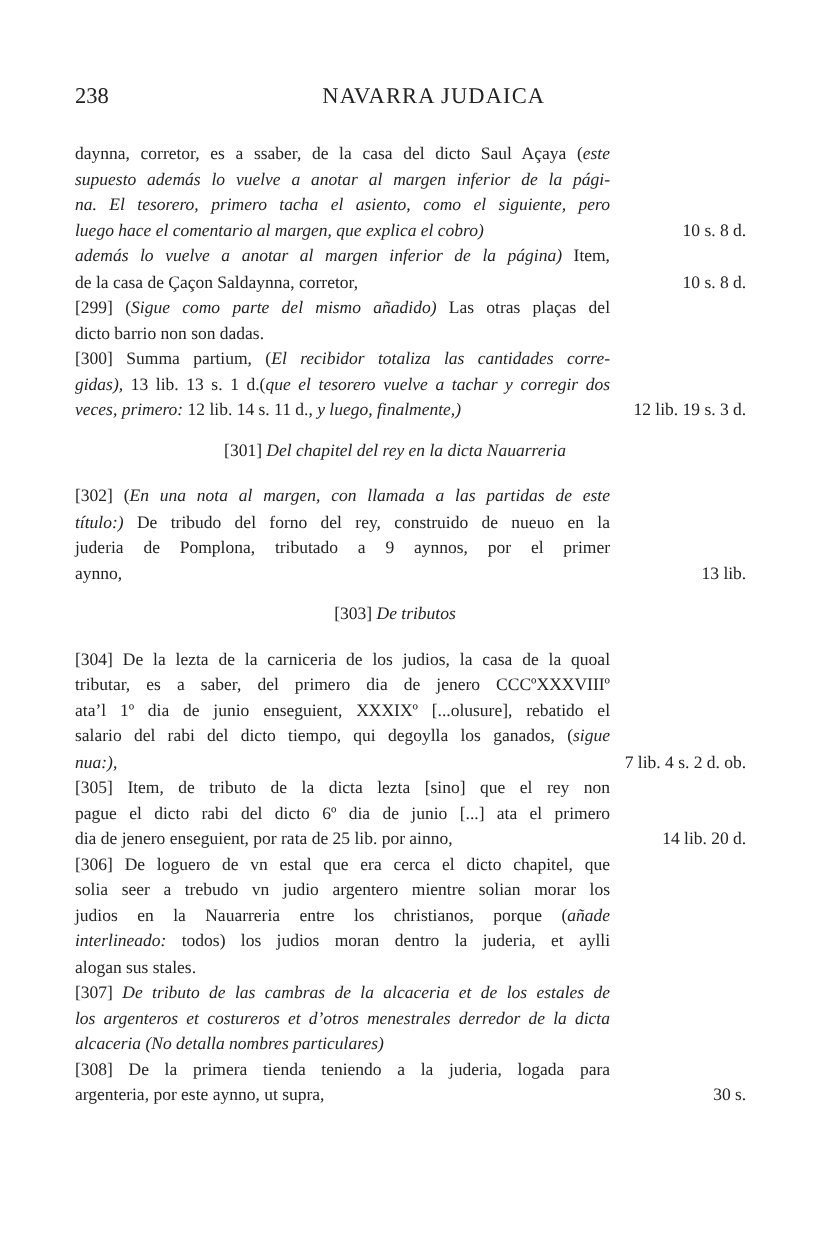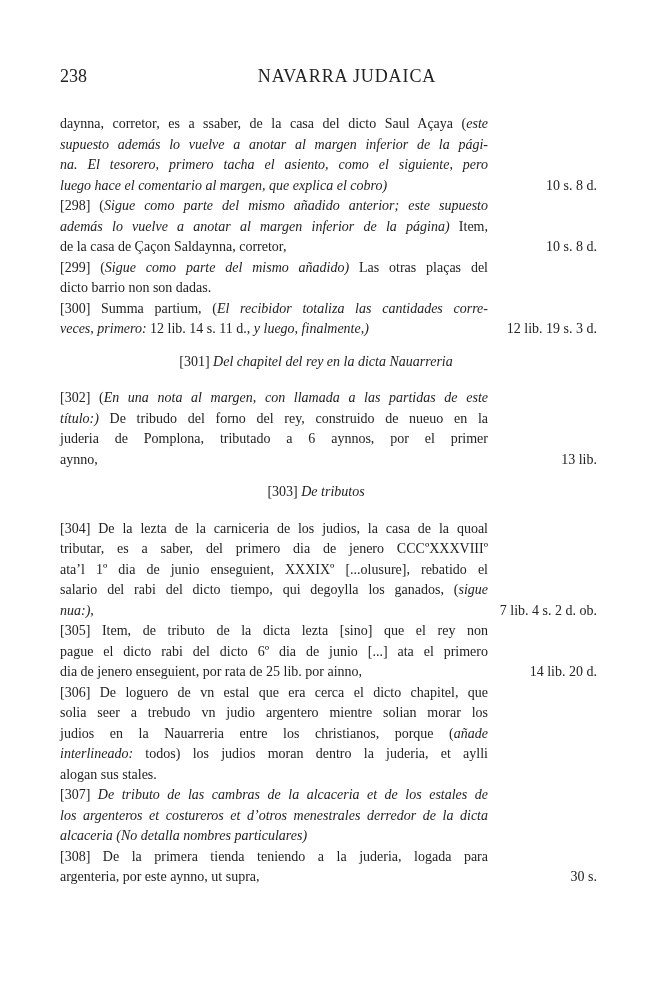--- a/index.html
+++ b/index.html
@@ -63,39 +63,39 @@
   </div>
   <div class="body">
       <div class="para">
         <div class="ln"><span>daynna, corretor, es a ssaber, de la casa del dicto Saul Açaya (</span><span class="it">este</span></div>
         <div class="ln"><span class="it">supuesto además lo vuelve a anotar al margen inferior de la pági-</span></div>
         <div class="ln"><span class="it">na. El tesorero, primero tacha el asiento, como el siguiente, pero</span></div>
         <div class="ln lastln"><span class="it">luego hace el comentario al margen, que explica el cobro)</span></div>
         <span class="amount">10 s. 8 d.</span>
       </div>
       <div class="para">
-        <div class="ln"><span>[298] (</span><span class="it">Sigue como parte del mismo añadido anterior; este supuesto</span></div>
         <div class="ln"><span class="it">además lo vuelve a anotar al margen inferior de la página)</span><span> Item,</span></div>
         <div class="ln lastln"><span>de la casa de Çaçon Saldaynna, corretor,</span></div>
         <span class="amount">10 s. 8 d.</span>
       </div>
       <div class="para">
         <div class="ln"><span>[299] (</span><span class="it">Sigue como parte del mismo añadido)</span><span> Las otras plaças del</span></div>
         <div class="ln lastln"><span>dicto barrio non son dadas.</span></div>
       </div>
       <div class="para">
         <div class="ln"><span>[300] Summa partium, (</span><span class="it">El recibidor totaliza las cantidades corre-</span></div>
+        <div class="ln"><span class="it">gidas),</span><span> 13 lib. 13 s. 1 d.(</span><span class="it">que el tesorero vuelve a tachar y corregir dos</span></div>
         <div class="ln lastln"><span class="it">veces, primero:</span><span> 12 lib. 14 s. 11 d., </span><span class="it">y luego, finalmente,)</span></div>
         <span class="amount">12 lib. 19 s. 3 d.</span>
       </div>
       <div class="heading"><span>[301] </span><span class="it">Del chapitel del rey en la dicta Nauarreria</span></div>
       <div class="para">
         <div class="ln"><span>[302] (</span><span class="it">En una nota al margen, con llamada a las partidas de este</span></div>
         <div class="ln"><span class="it">título:)</span><span> De tribudo del forno del rey, construido de nueuo en la</span></div>
-        <div class="ln"><span>juderia de Pomplona, tributado a 6 aynnos, por el primer</span></div>
+        <div class="ln"><span>juderia de Pomplona, tributado a 9 aynnos, por el primer</span></div>
         <div class="ln lastln"><span>aynno,</span></div>
         <span class="amount">13 lib.</span>
       </div>
       <div class="heading"><span>[303] </span><span class="it">De tributos</span></div>
       <div class="para">
         <div class="ln"><span>[304] De la lezta de la carniceria de los judios, la casa de la quoal</span></div>
         <div class="ln"><span>tributar, es a saber, del primero dia de jenero CCCºXXXVIIIº</span></div>
         <div class="ln"><span>ata’l 1º dia de junio enseguient, XXXIXº [...olusure], rebatido el</span></div>
         <div class="ln"><span>salario del rabi del dicto tiempo, qui degoylla los ganados, (</span><span class="it">sigue</span></div>
         <div class="ln lastln"><span class="it">nua:),</span></div>

